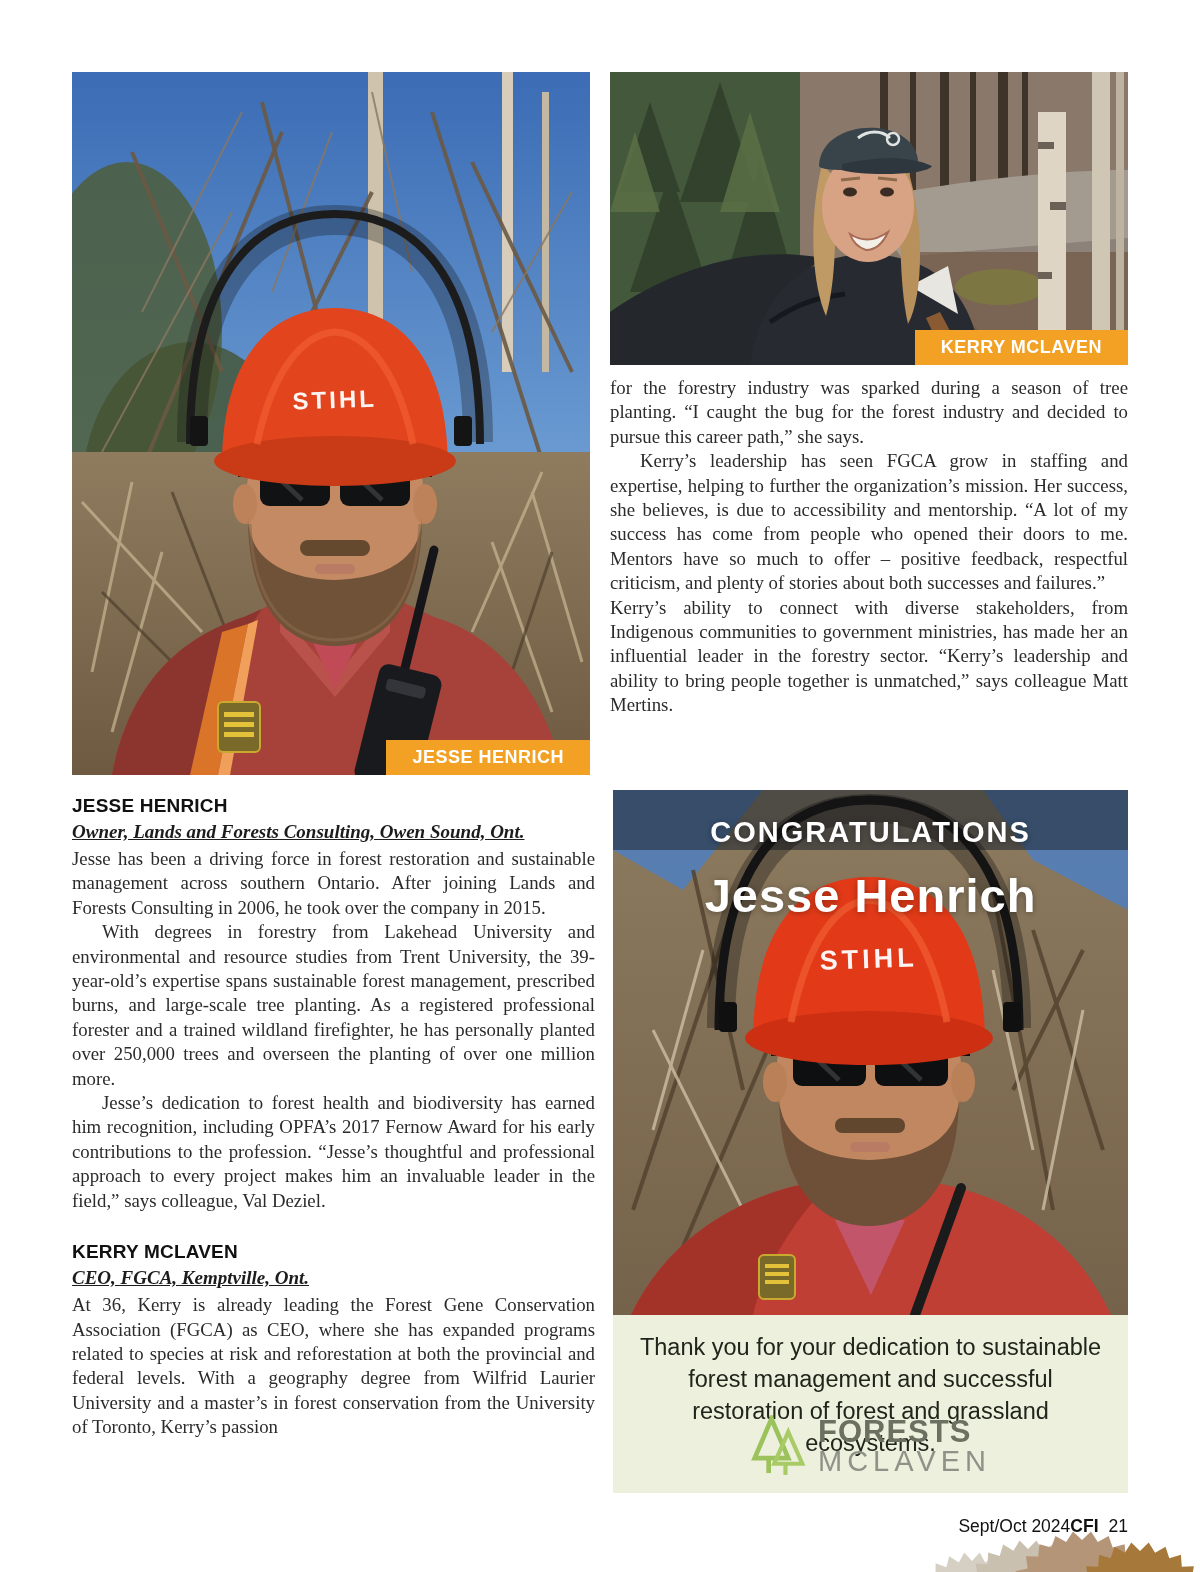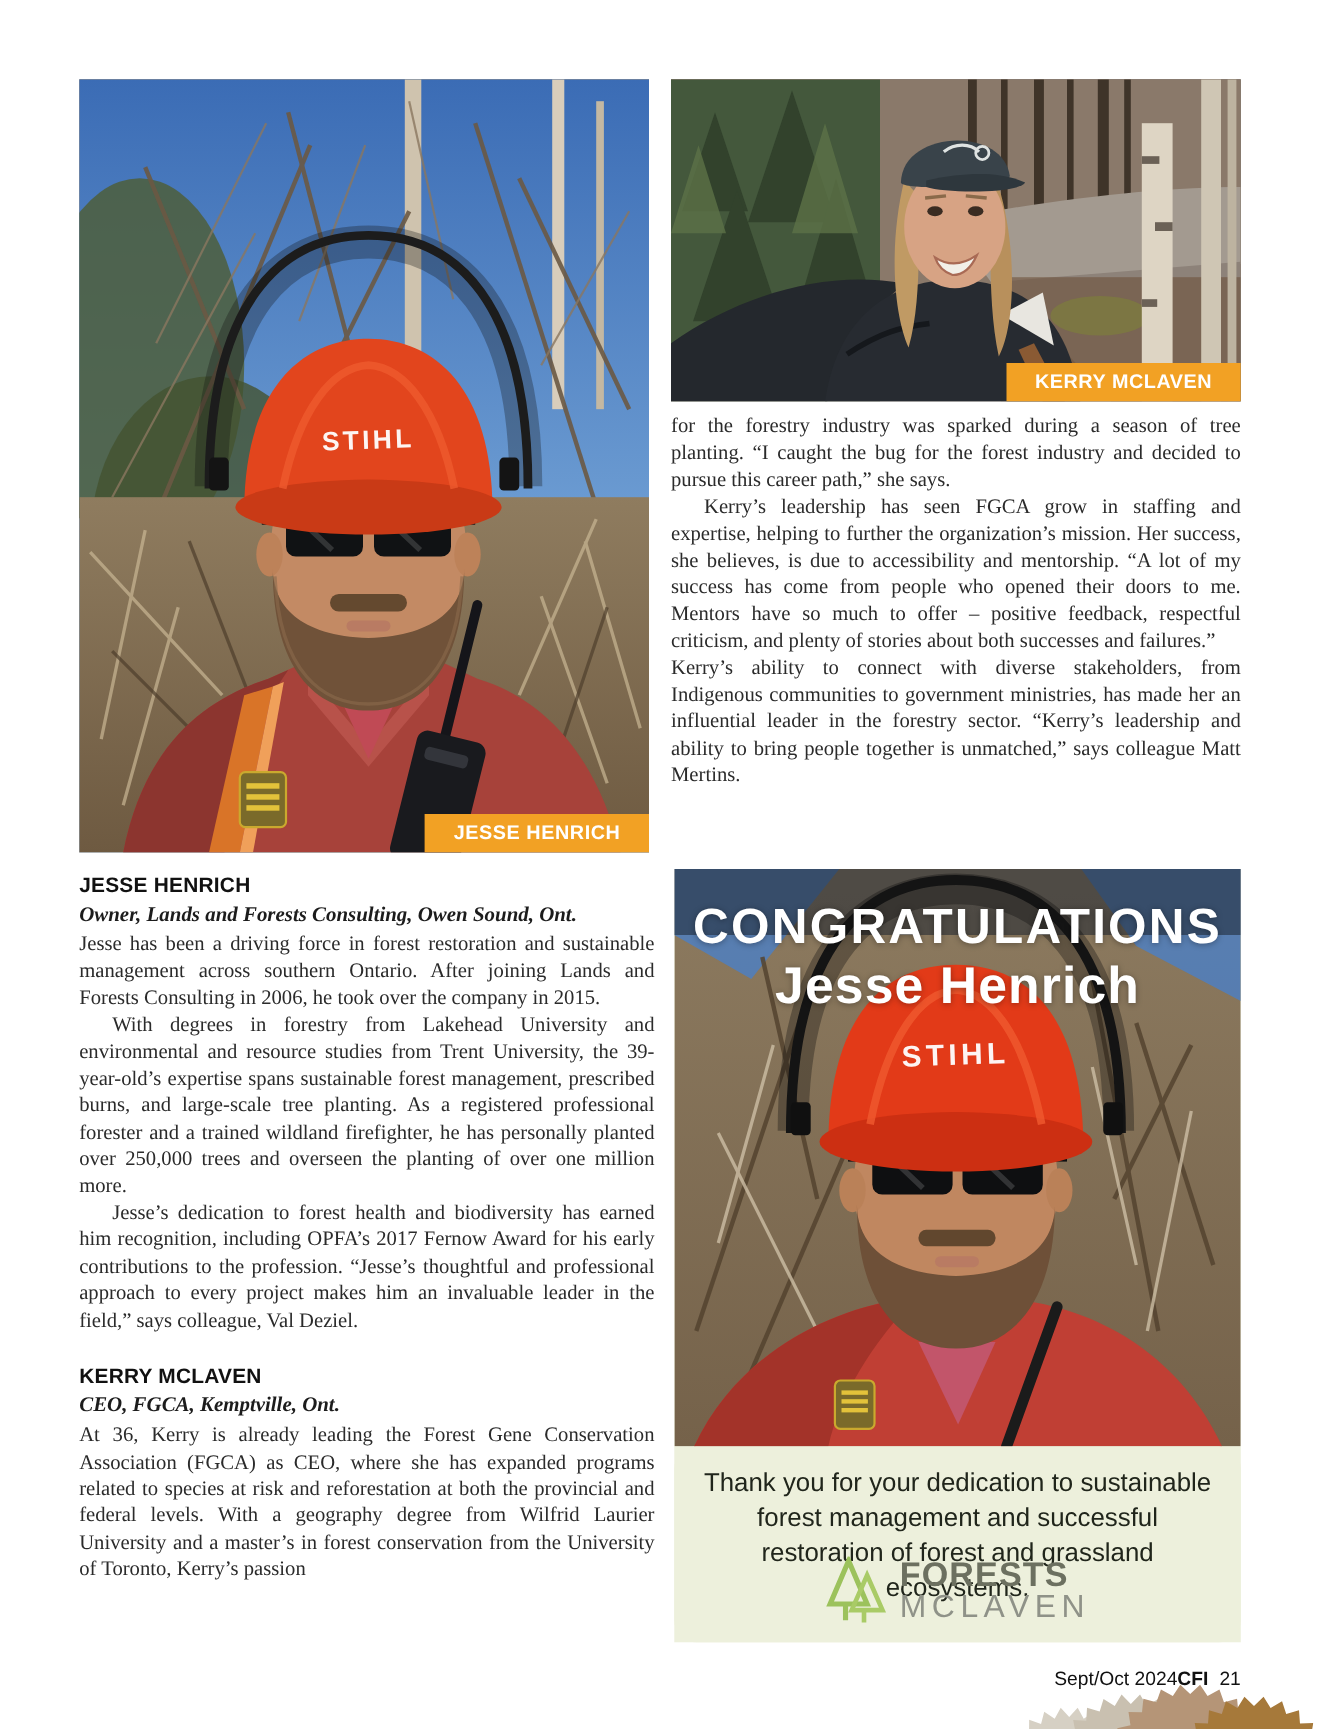--- a/index.html
+++ b/index.html
@@ -14,32 +14,32 @@
       letter-spacing:.5px;padding:7px 26px;}
   #photo-jesse{left:72px;top:72px;width:518px;height:703px;}
   #photo-kerry{left:610px;top:72px;width:518px;height:293px;}
 
   
   .textcol{position:absolute;}
   #col-left{left:72px;top:793px;width:523px;}
   #col-right{left:610px;top:376px;width:518px;}
   h3.sec-head{margin:0;font-family:"Liberation Sans",sans-serif;font-size:19px;
       font-weight:bold;color:#111;letter-spacing:.2px;line-height:26px;}
-  p.byline{margin:0 0 3px 0;font-style:italic;font-weight:bold;font-size:19px;line-height:25px;color:#1c1c1c;}
+  p.byline{margin:0 0 3px 0;font-style:italic;font-weight:bold;font-size:19px;line-height:25px;color:#1c1c1c;text-decoration:underline;}
   p.body{margin:0;font-size:18.8px;line-height:24.4px;text-align:justify;color:#2b2b2b;}
   p.body.indent{text-indent:30px;}
   .sec-gap{height:26px;}
 
   
   #ad{position:absolute;left:613px;top:790px;width:515px;height:703px;background:#EDF0DC;}
   #ad-photo{position:relative;width:515px;height:525px;overflow:hidden;}
   #ad-photo svg{display:block;width:100%;height:100%;}
   .congrats{position:absolute;left:0;width:100%;text-align:center;color:#fff;
       font-family:"Liberation Sans",sans-serif;text-shadow:0 1px 6px rgba(0,0,0,.35);}
-  #congrats-1{top:26px;font-size:45px;font-weight:600;letter-spacing:2px;}
+  #congrats-1{top:26px;font-size:29px;font-weight:600;letter-spacing:2px;}
   #congrats-2{top:78px;font-size:47px;font-weight:800;letter-spacing:1px;}
   #ad-panel{position:relative;width:100%;height:178px;background:#EDF0DC;border-radius:20px;}
   #ad-message{margin:0;padding:16px 26px 0 26px;text-align:center;
       font-family:"Liberation Sans",sans-serif;font-size:23.5px;font-weight:500;
       line-height:32px;color:#20251b;}
   #ad-logo{position:absolute;left:0;right:0;bottom:16px;display:flex;justify-content:center;align-items:center;gap:12px;}
   #ad-logo .logo-text{font-family:"Liberation Sans",sans-serif;line-height:1;}
   #logo-line1{font-size:31px;font-weight:bold;color:#6C7060;letter-spacing:1px;}
   #logo-line2{font-size:29px;font-weight:400;color:#8F9288;letter-spacing:5px;}
 

